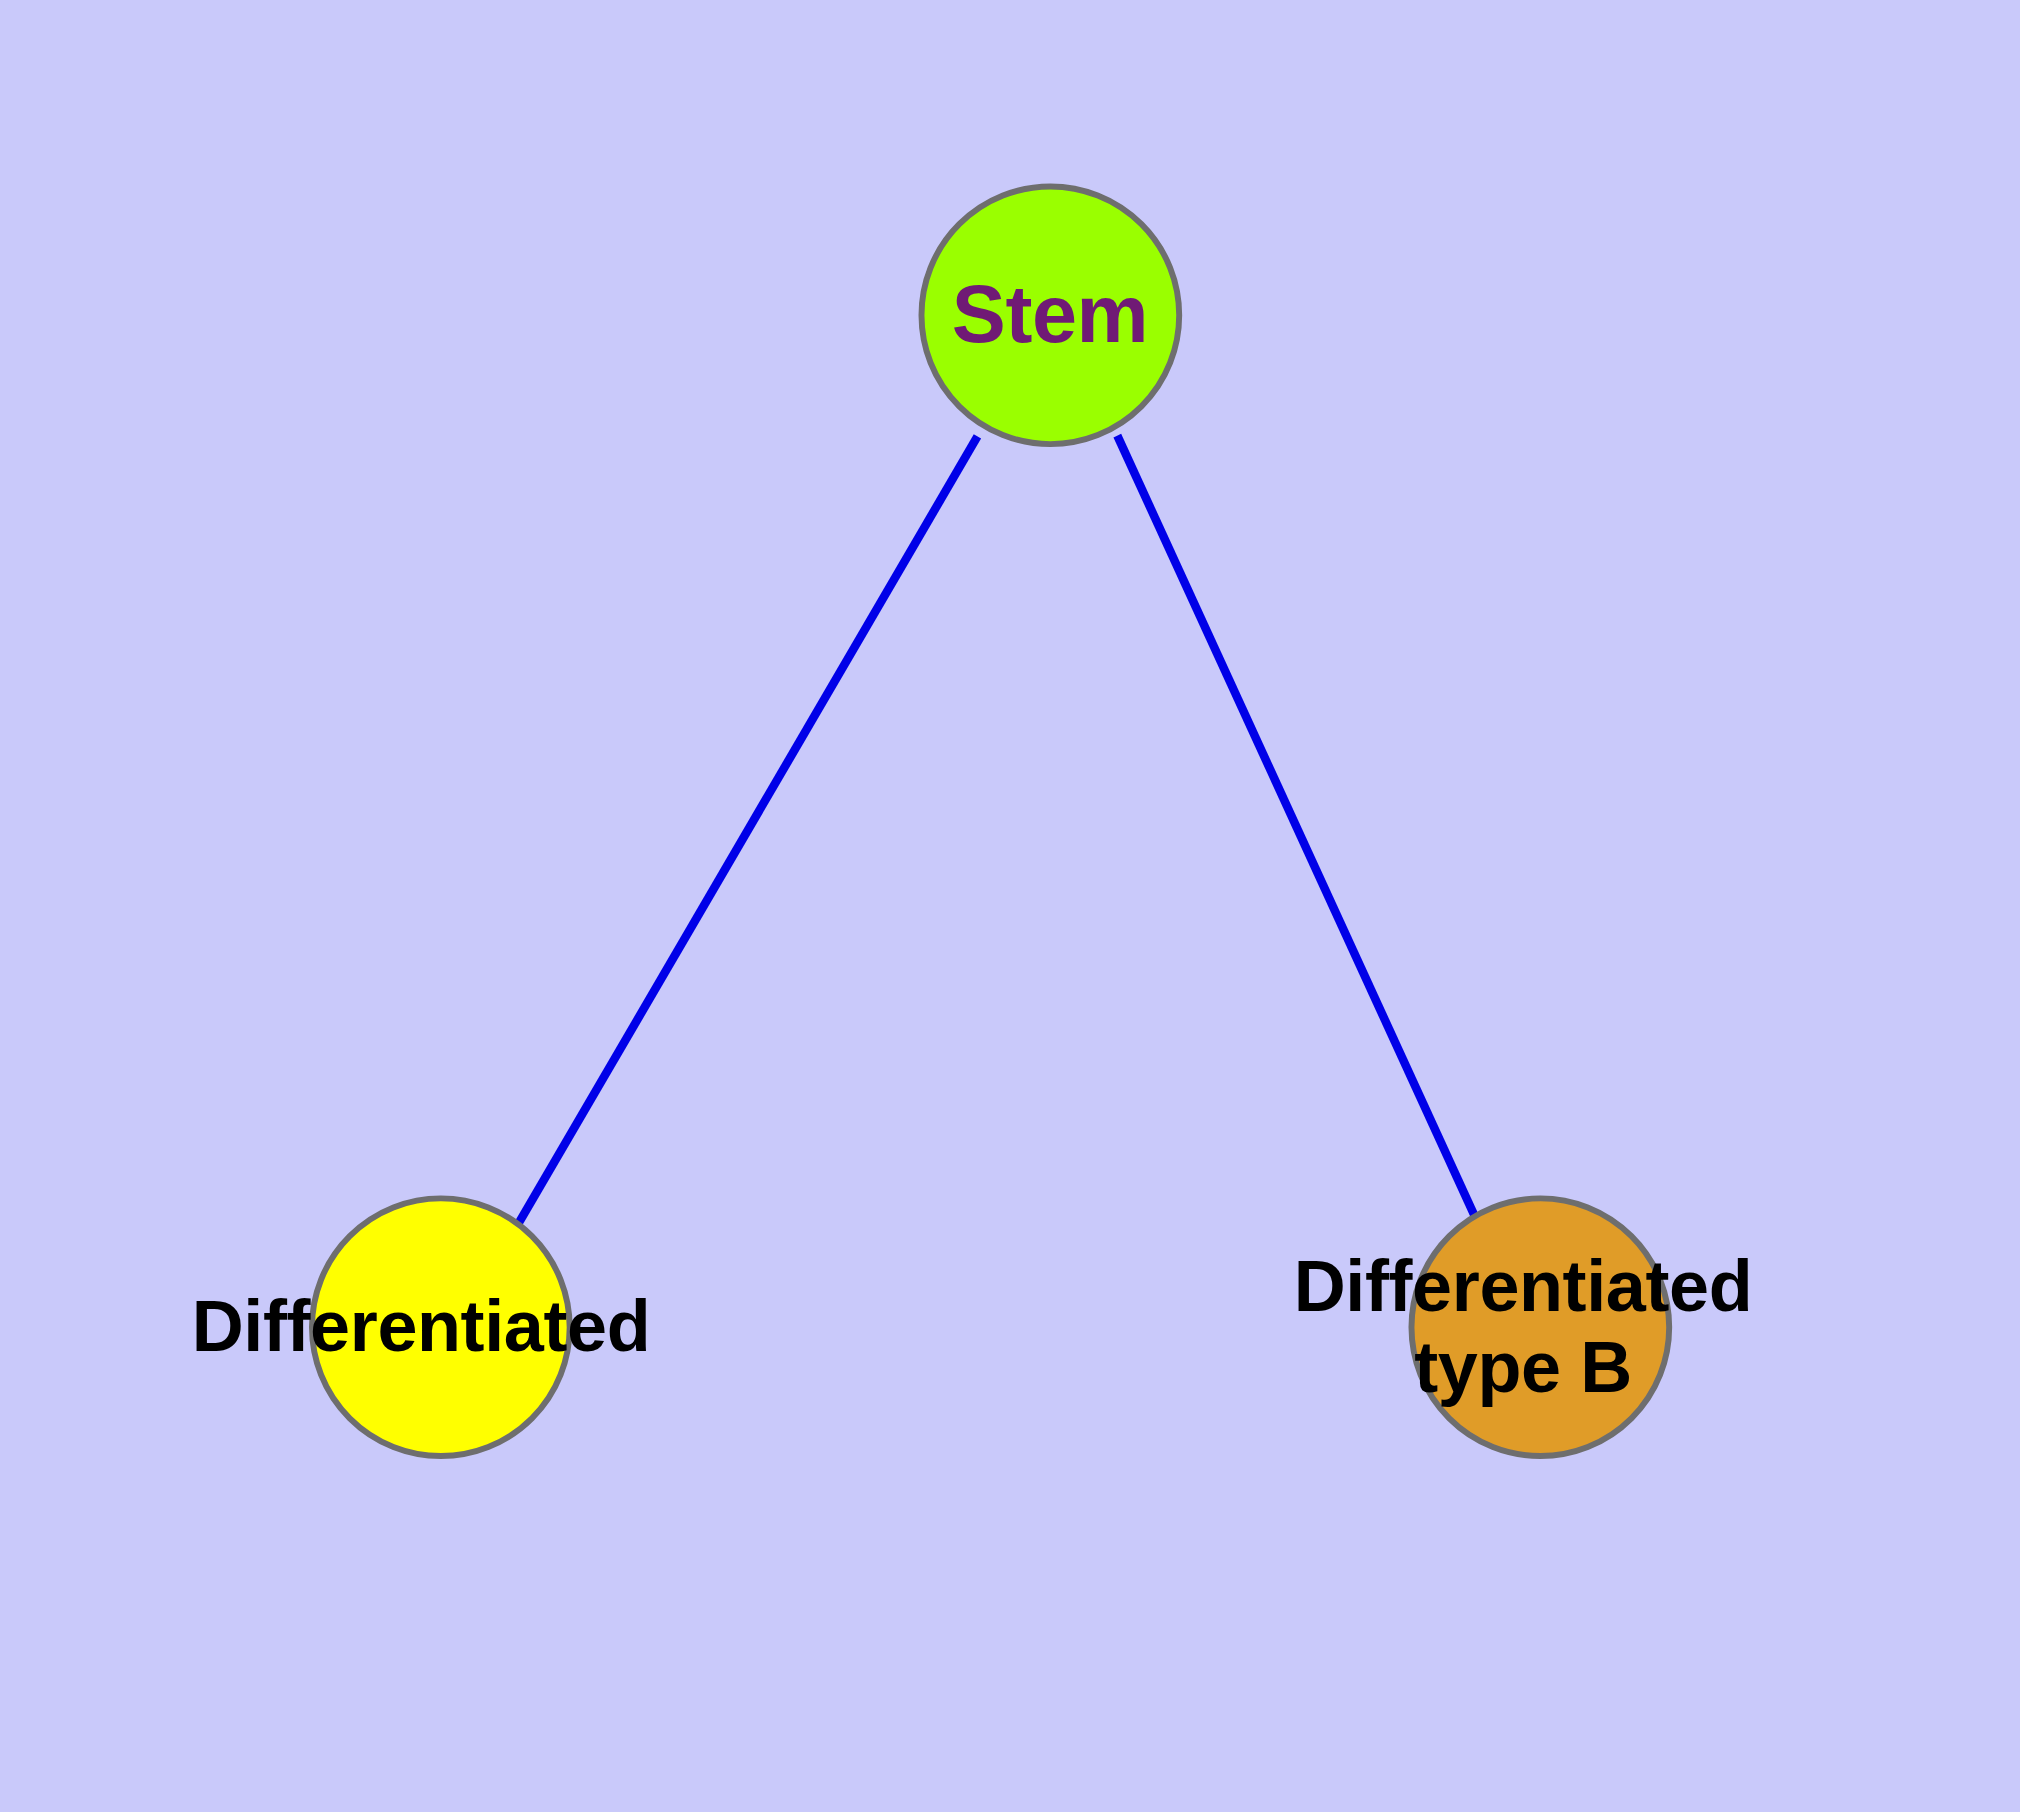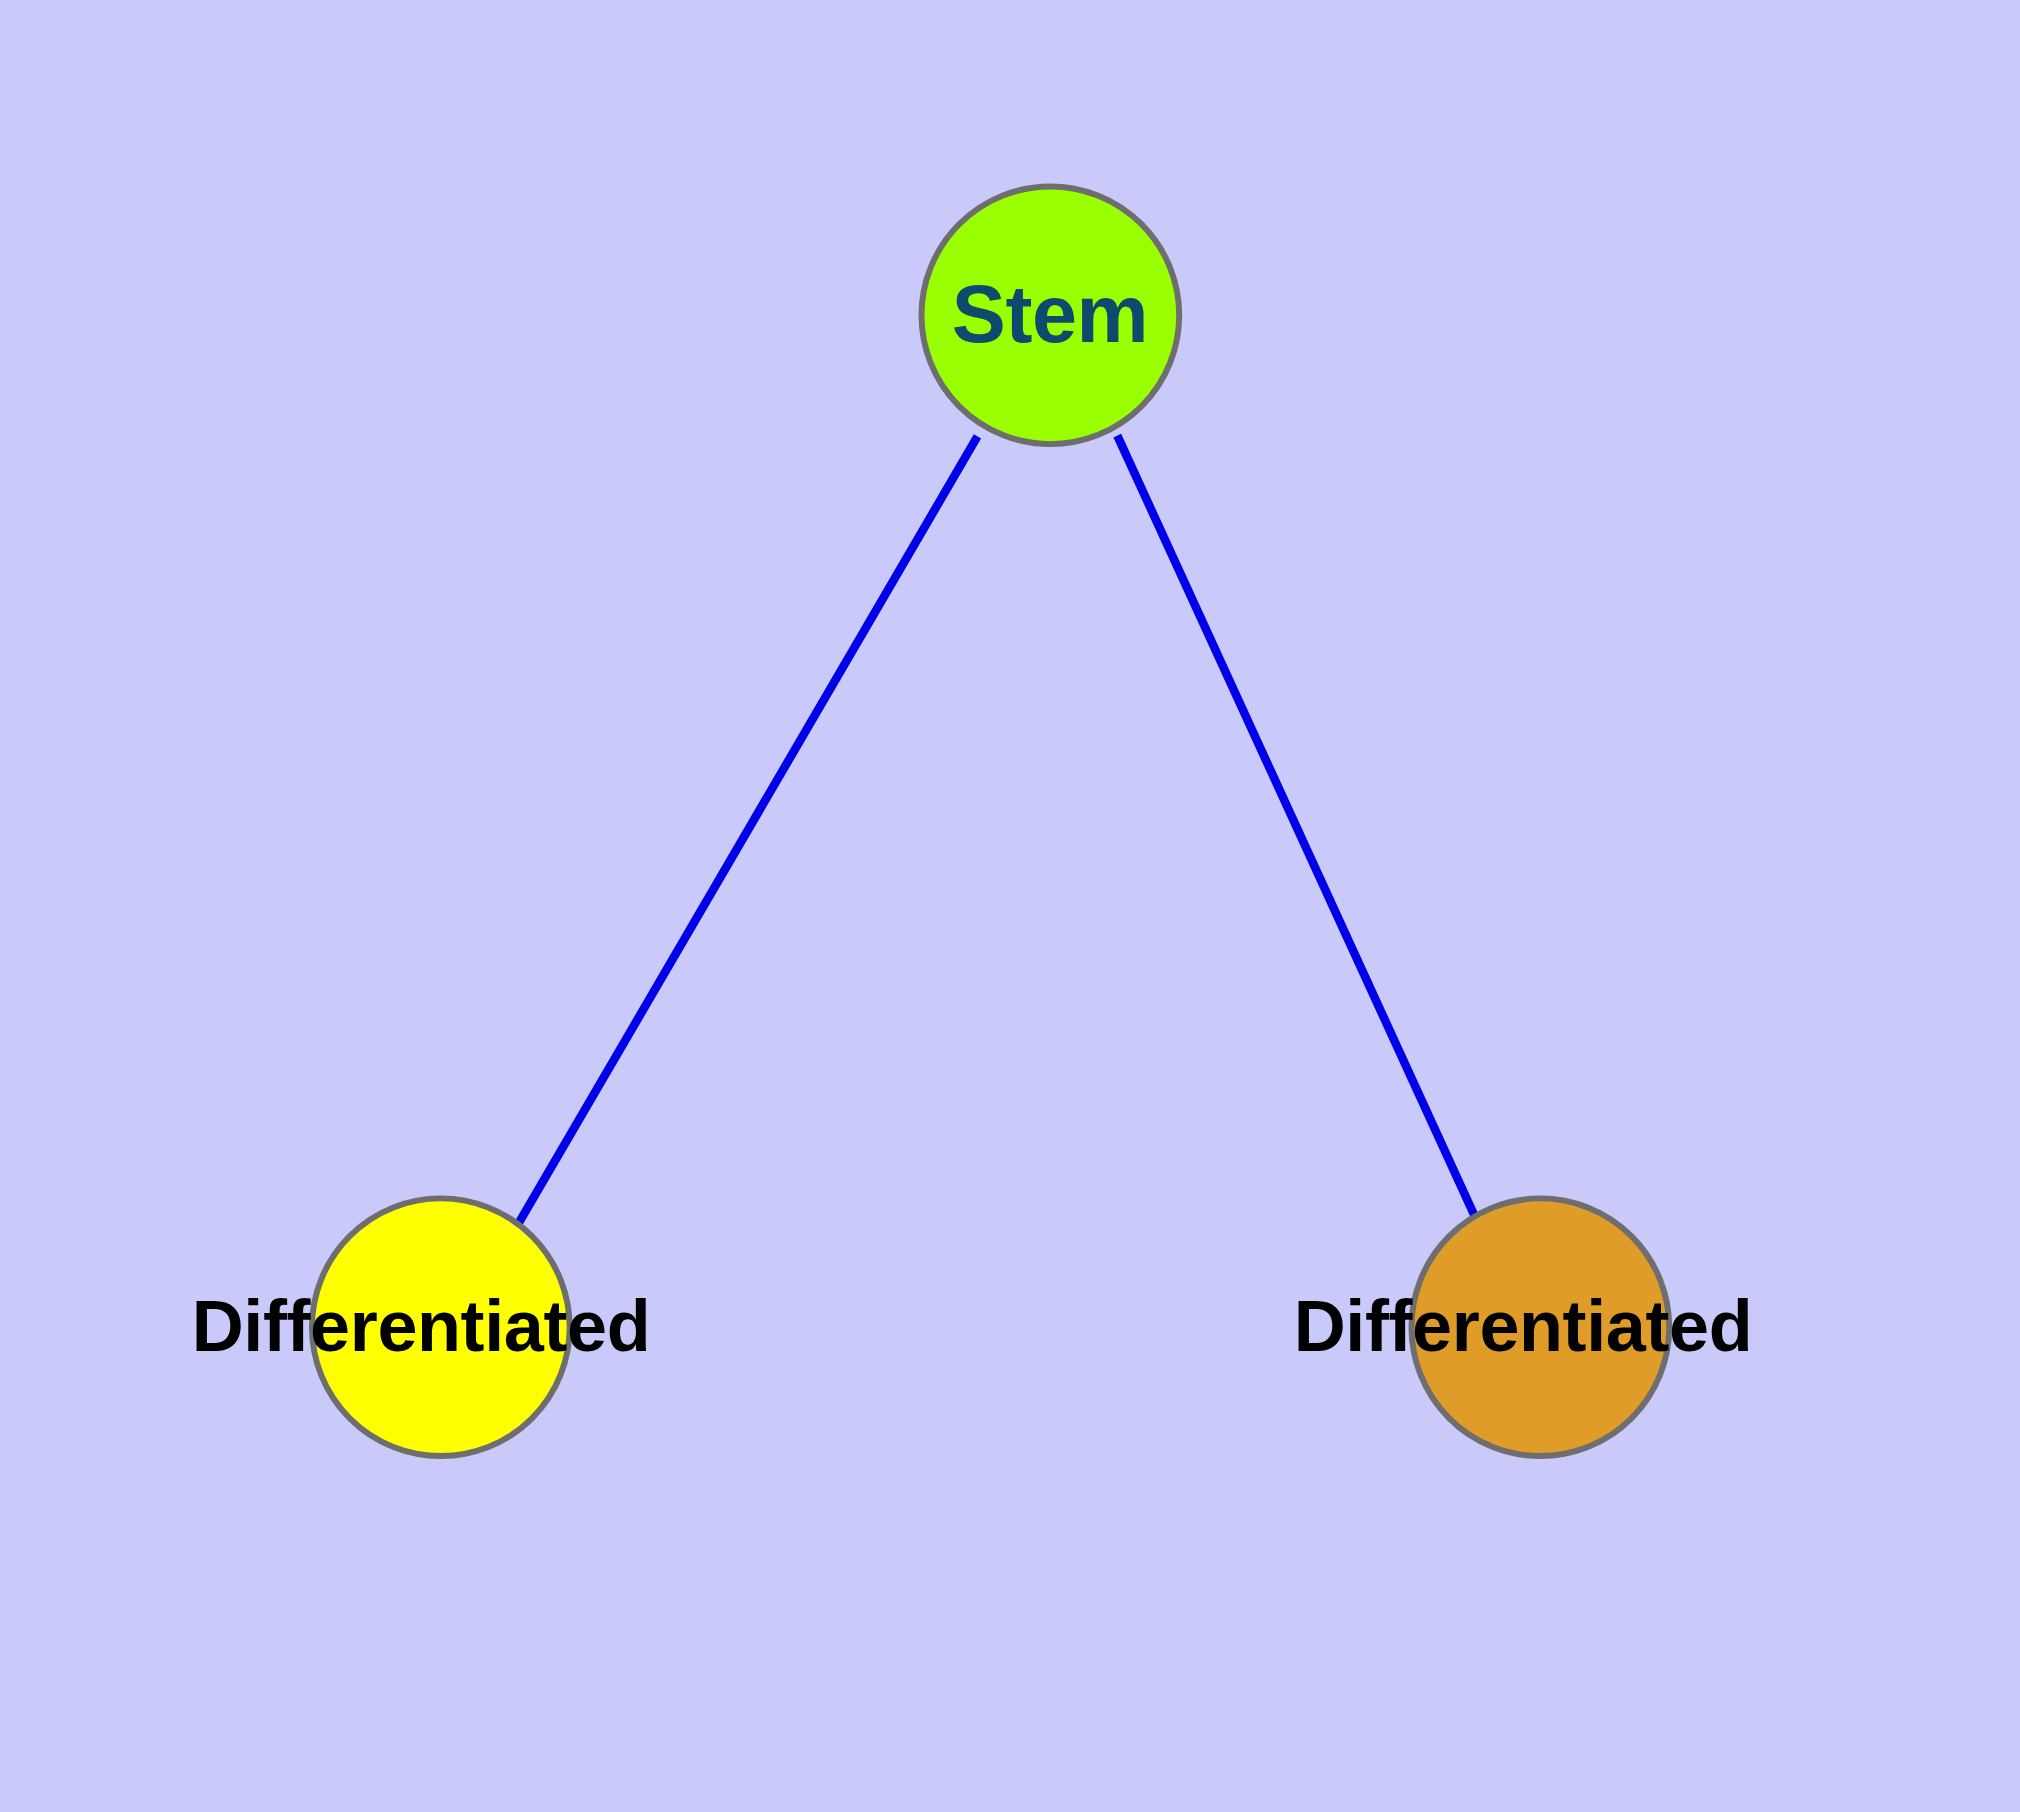--- a/index.html
+++ b/index.html
@@ -64,25 +64,26 @@
         <line class="edge-line" x1="1318" y1="514" x2="1741" y2="1438" stroke="#0000e8"></line>
       </g>
     <g id="node-layer">
         <circle class="node-circle" cx="1239" cy="372" r="152" fill="#9aff00" stroke="#6e6e6e"></circle>
         <circle class="node-circle" cx="520" cy="1566" r="152" fill="#ffff00" stroke="#6e6e6e"></circle>
         <circle class="node-circle" cx="1817" cy="1566" r="152" fill="#e09c28" stroke="#6e6e6e"></circle>
       </g>
   </svg>
 
   <div id="label-layer">
-      <div class="node-label label-stem" style="left: 1050px; top: 315px; color: #0c4a6e;">
+      <div class="node-label label-stem" style="left: 1050px; top: 315px; color: #701a75;">
         <div>Stem</div>
       </div>
       <div class="node-label label-multiline" style="left: 421px; top: 1327px; color: rgb(0, 0, 0);">
         <div>Differentiated</div>
       </div>
       <div class="node-label label-multiline" style="left: 1523px; top: 1327px; color: rgb(0, 0, 0);">
         <div>Differentiated</div>
+        <div>type B</div>
       </div>
     </div>
 
 </div>
 
 
 </body></html>

